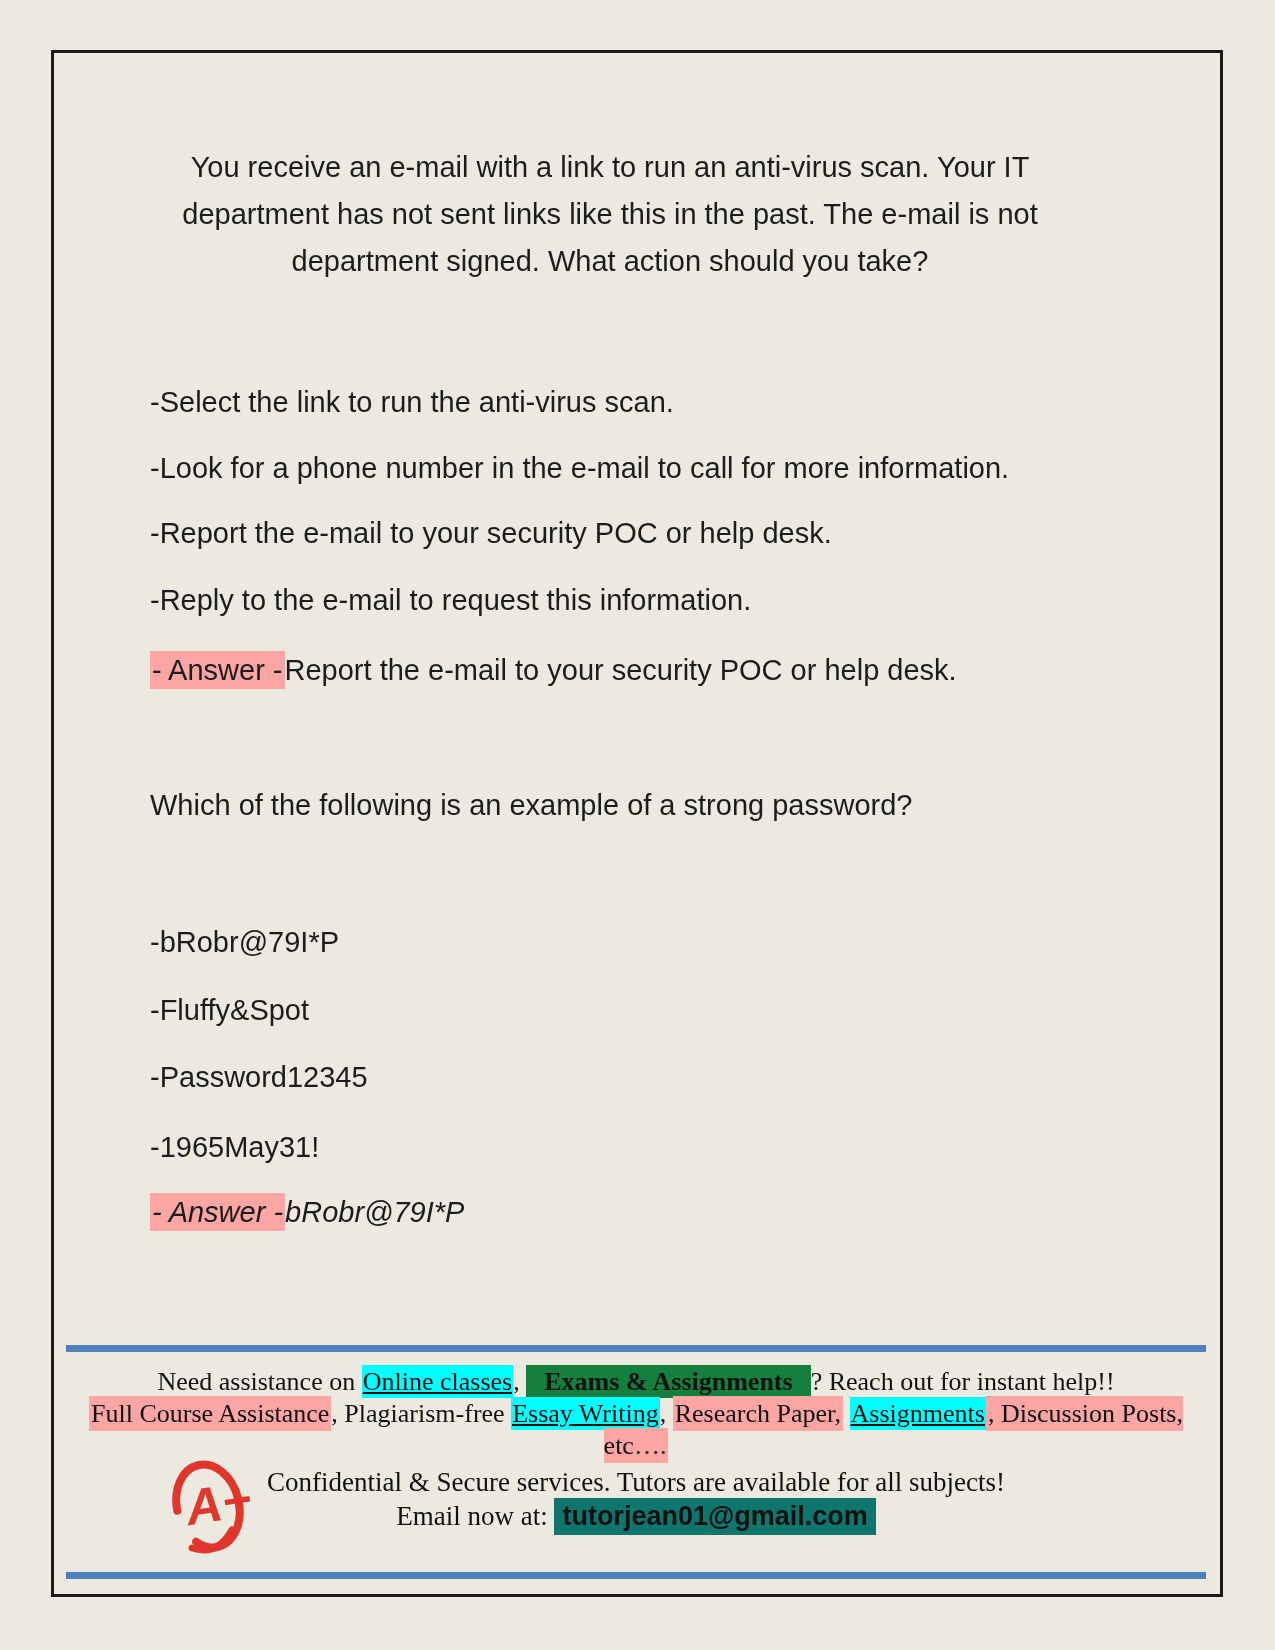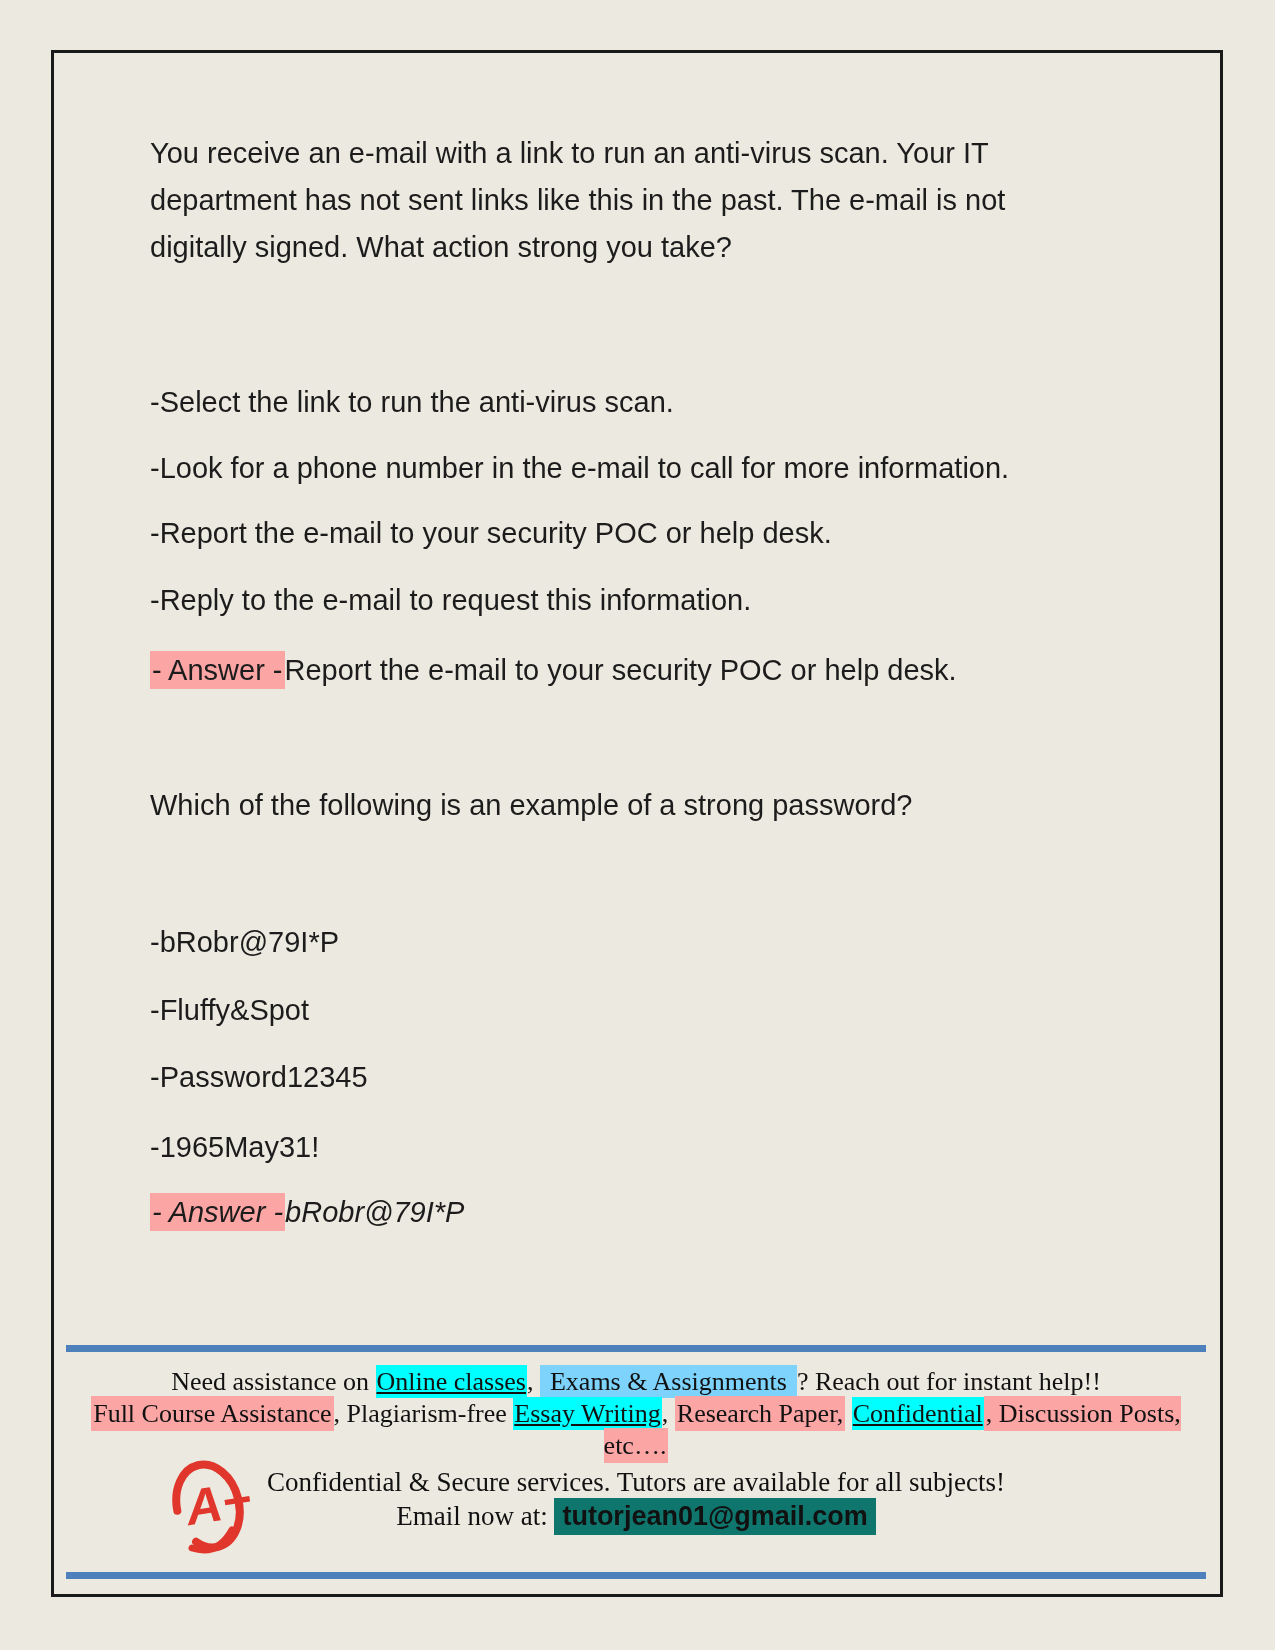--- a/index.html
+++ b/index.html
@@ -19,21 +19,21 @@
   }
   .t{
     position:absolute;left:150px;
     font-size:29px;line-height:42px;
     color:#1C1C1C;
     white-space:pre;
   }
   .para{white-space:normal;width:920px;line-height:47px;}
   .hl-yellow{background:#fca5a5;padding:3px 2px;}
   .hl-cyan{background:#00FFFF;padding:2px 1px;text-decoration:underline;}
-  .hl-green{background:#7dd3fc;padding:2px 10px;}
+  .hl-green{background:#15803d;padding:2px 18px;font-weight:bold;}
   .rule{
     position:absolute;left:66px;width:1140px;height:7px;
     background:#4E80BC;
   }
   .fcenter{
     position:absolute;left:66px;width:1140px;
     text-align:center;
     font-family:"Liberation Serif", serif;
     color:#111111;
   }
@@ -47,24 +47,24 @@
     background:#0f766e;
     padding:3px 8px 4px 8px;
   }
   #aplus-logo{position:absolute;left:166px;top:1452px;}
 </style>
 </head>
 <body>
 
 <div class="frame"></div>
 
-<div class="t para" style="top:130px;">
+<div class="t para" style="top:144px;text-align:center;">
   <div>You receive an e-mail with a link to run an anti-virus scan. Your IT</div>
   <div>department has not sent links like this in the past. The e-mail is not</div>
-  <div>digitally signed. What action strong you take?</div>
+  <div>department signed. What action should you take?</div>
 </div>
 
 <div class="t" style="top:381px;">-Select the link to run the anti-virus scan.</div>
 <div class="t" style="top:447px;">-Look for a phone number in the e-mail to call for more information.</div>
 <div class="t" style="top:512px;">-Report the e-mail to your security POC or help desk.</div>
 <div class="t" style="top:579px;">-Reply to the e-mail to request this information.</div>
 
 <div class="t" style="top:649px;"><span class="hl-yellow">- Answer -</span><span>Report the e-mail to your security POC or help desk.</span></div>
 
 <div class="t" style="top:784px;">Which of the following is an example of a strong password?</div>
@@ -73,21 +73,21 @@
 <div class="t" style="top:989px;">-Fluffy&amp;Spot</div>
 <div class="t" style="top:1056px;">-Password12345</div>
 <div class="t" style="top:1126px;">-1965May31!</div>
 
 <div class="t" style="top:1191px;font-style:italic;"><span class="hl-yellow">- Answer -</span><span>bRobr@79I*P</span></div>
 
 <div class="rule" style="top:1345px;"></div>
 
 <div class="fcenter" id="footer-line1"><span>Need assistance on </span><span class="hl-cyan">Online classes</span><span>, </span><span class="hl-green">Exams &amp; Assignments</span><span>? Reach out for instant help!!</span></div>
 
-<div class="fcenter" id="footer-line2"><span class="hl-yellow">Full Course Assistance</span><span>, Plagiarism-free </span><span class="hl-cyan">Essay Writing</span><span>, </span><span class="hl-yellow">Research Paper,</span><span> </span><span class="hl-cyan">Confidential</span><span class="hl-yellow">, Discussion Posts, etc….</span></div>
+<div class="fcenter" id="footer-line2"><span class="hl-yellow">Full Course Assistance</span><span>, Plagiarism-free </span><span class="hl-cyan">Essay Writing</span><span>, </span><span class="hl-yellow">Research Paper,</span><span> </span><span class="hl-cyan">Assignments</span><span class="hl-yellow">, Discussion Posts, etc….</span></div>
 
 <svg id="aplus-logo" width="84" height="108" viewBox="0 0 84 108">
   <g transform="rotate(-14 42 54)">
     <ellipse cx="42" cy="54" rx="31" ry="42" fill="none" stroke="#E0362C" stroke-width="8" stroke-linecap="round" stroke-dasharray="196 37" stroke-dashoffset="-118"></ellipse>
   </g>
   <path d="M26,96 Q52,104 66,78" fill="none" stroke="#E0362C" stroke-width="7" stroke-linecap="round"></path>
   <text x="20" y="70" transform="rotate(-9 42 54)" font-family="Liberation Sans, sans-serif" font-weight="bold" font-style="italic" font-size="50" fill="#E0362C">A+</text>
 </svg>
 
 <div class="fcenter" id="footer-tagline">Confidential &amp; Secure services. Tutors are available for all subjects!</div>

